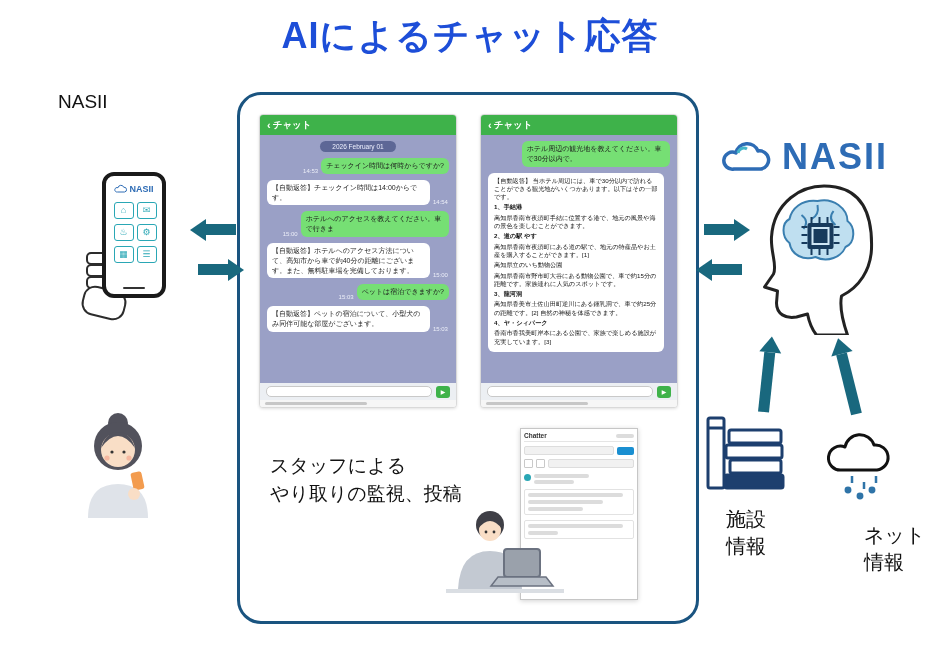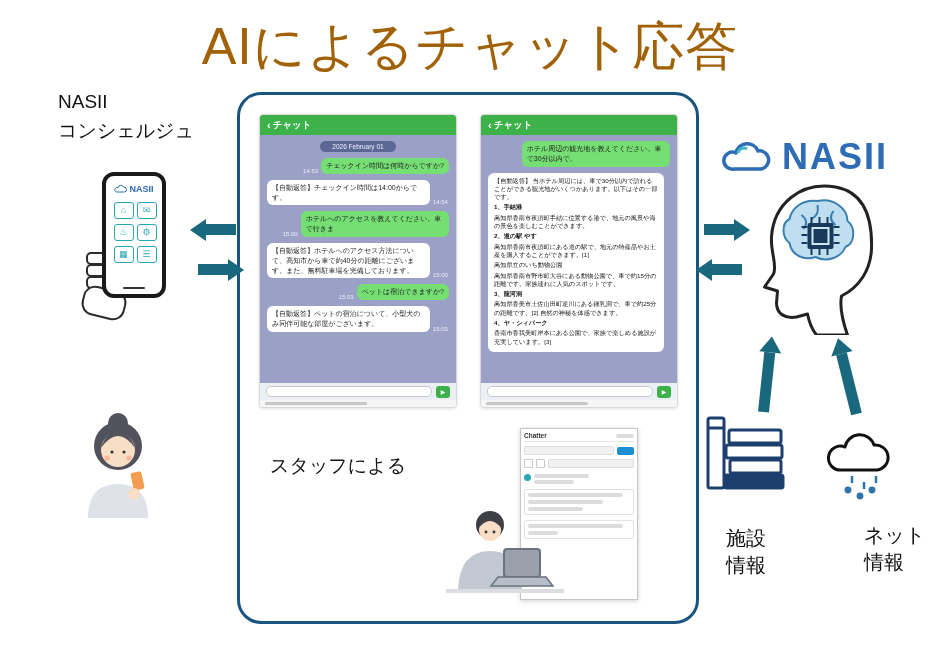--- a/index.html
+++ b/index.html
@@ -1,20 +1,20 @@
 <!DOCTYPE html>
 <html><head>
 <meta charset="utf-8">
 <style>
   html,body{margin:0;padding:0;background:#fff;}
   .stage{position:relative;width:940px;height:651px;background:#fff;overflow:hidden;
          font-family:"Liberation Sans",sans-serif;color:#111;}
 
   .title{position:absolute;left:0;right:0;top:12px;text-align:center;
-         font-size:52px;font-weight:400;letter-spacing:1px;color:#a16207;}
+         font-size:36px;font-weight:700;letter-spacing:1px;color:#1d4ed8;}
 
   .left-label{position:absolute;left:58px;top:88px;font-size:19px;line-height:1.5;font-weight:500;}
 
   
   .hand-phone{position:absolute;left:80px;top:172px;width:110px;height:152px;}
   .finger{position:absolute;width:17px;height:9px;background:#fff;border:2px solid #2c2c2c;border-radius:5px;left:6px;}
   .palm{position:absolute;left:2px;top:116px;width:40px;height:26px;background:#fff;border:2px solid #2c2c2c;border-radius:12px;transform:rotate(14deg);}
   .pframe{position:absolute;left:22px;top:0;width:64px;height:126px;background:#fff;border:4px solid #1a1a1a;border-radius:12px;display:flex;flex-direction:column;align-items:center;padding-top:8px;box-sizing:border-box;}
   .plogo{display:flex;align-items:center;gap:2px;font-size:9px;font-weight:700;color:#2e6cb5;}
   .pgrid{margin-top:8px;display:grid;grid-template-columns:18px 18px;gap:5px;}
@@ -77,33 +77,32 @@
   .varrow::before{content:"";position:absolute;bottom:100%;left:50%;transform:translateX(-50%);
       border-left:11px solid transparent;border-right:11px solid transparent;border-bottom:16px solid #19687e;}
 
   
   .nasii-logo{position:absolute;left:720px;top:136px;display:flex;align-items:center;gap:8px;}
   .nasii-word{font-size:36px;font-weight:700;color:#2e6cb5;letter-spacing:2px;}
   .ai-head{position:absolute;left:745px;top:175px;}
   .books{position:absolute;left:702px;top:412px;}
   .raincloud{position:absolute;left:818px;top:418px;}
   .src-label{position:absolute;font-size:20px;line-height:1.35;font-weight:500;}
-  .src-label.facility{left:726px;top:525px;text-align:center;}
+  .src-label.facility{left:726px;top:506px;text-align:center;}
   .src-label.internet{left:864px;top:522px;}
 </style>
 </head>
 <body>
 
 <div class="stage">
 
   <div class="title">AIによるチャット応答</div>
 
   <div class="left-label">
     <div>NASII</div>
-    <div>コンシェルジュ</div>
   </div>
 
   <div class="hand-phone">
     <span class="finger" style="top:80px"></span>
     <span class="finger" style="top:92px"></span>
     <span class="finger" style="top:104px"></span>
     <span class="palm"></span>
     <div class="pframe">
       <div class="plogo">
         <svg width="13" height="10" viewBox="0 0 26 20">
@@ -211,20 +210,21 @@
         <span>▶</span>
       </div>
     </div>
     <div class="scroll">
         <i></i>
       </div>
   </div>
 
   <div class="staff-note">
     <div>スタッフによる</div>
+    <div>やり取りの監視、投稿</div>
   </div>
 
   <div class="admin">
     <div class="a-head">
       <span class="a-title">Chatter</span>
       <span class="a-bar w18"></span>
     </div>
     <div class="a-row">
       <span class="a-field"></span>
       <span class="a-btn"></span>

